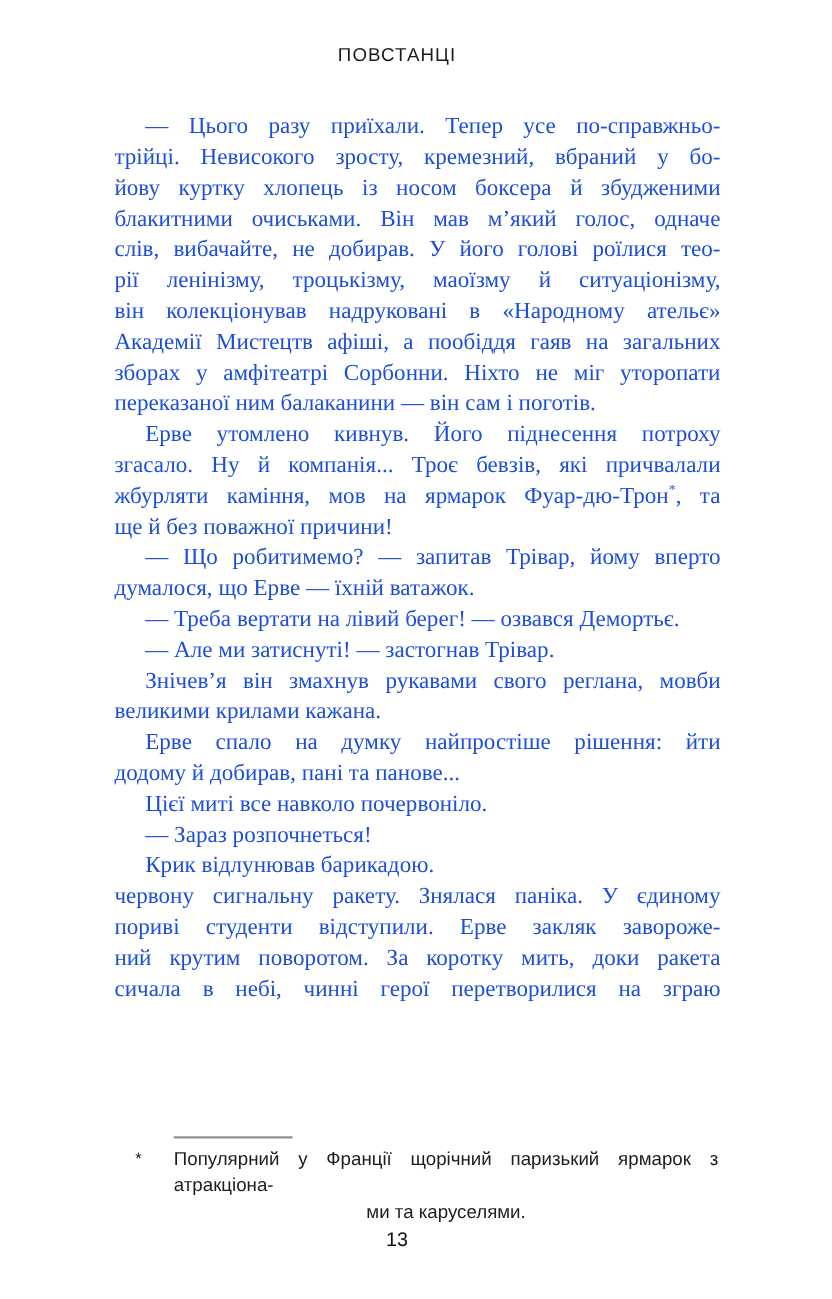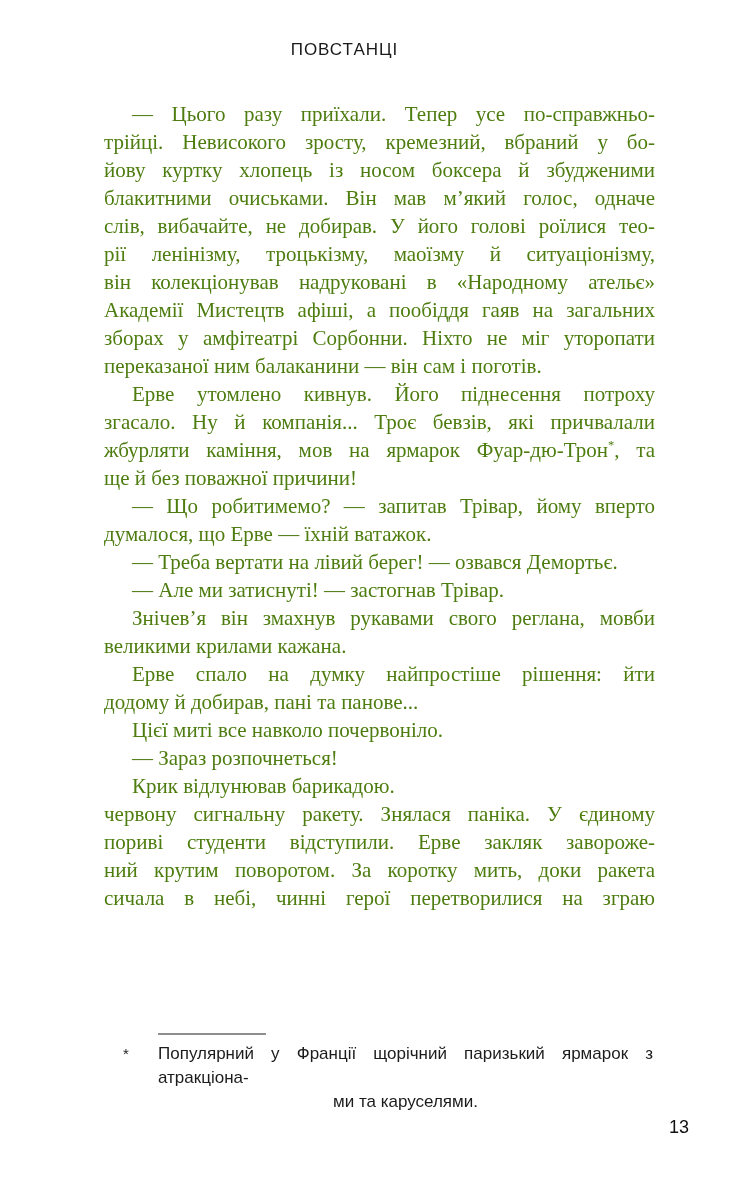--- a/index.html
+++ b/index.html
@@ -4,40 +4,41 @@
 <style>
   html, body { margin: 0; padding: 0; background: #ffffff; }
   .page {
     position: relative;
     width: 689px;
     height: 1181px;
     background: #ffffff;
     overflow: hidden;
     font-family: "Liberation Serif", "DejaVu Serif", serif;
     color: #0a0a0a;
+    padding-left: 33px;
   }
   .running-head {
     position: absolute;
     top: 40px;
     left: 0;
     width: 100%;
     text-align: center;
     font-family: "Liberation Sans", "DejaVu Sans", sans-serif;
     font-size: 17px;
     letter-spacing: 1px;
     color: #1a1a1a;
   }
   .body-text {
     position: absolute;
     left: 104px;
     top: 100px;
     width: 551px;
     font-size: 21px;
     line-height: 28px;
-    color: #4d7c0f;
+    color: #1d4ed8;
   }
   .line { text-align: justify; }
   .line.fill { text-align: justify; text-align-last: justify; }
   .line.indent { text-indent: 28px; }
   .it { }
   .sup { vertical-align: super; font-size: 60%; line-height: 0; }
   .footnote-rule {
     position: absolute;
     left: 158px;
     top: 1033px;
@@ -62,21 +63,21 @@
     font-size: 15px;
   }
   .footnote-lines { width: 495px; }
   .footnote-line { text-align: center; }
   .footnote-line.fill { text-align: justify; text-align-last: justify; }
   .page-number {
     position: absolute;
     top: 1117px;
     left: 0;
     width: 100%;
-    text-align: right;
+    text-align: center;
     font-family: "Liberation Sans", "DejaVu Sans", sans-serif;
     font-size: 18px;
     color: #111111;
   }
 </style>
 </head>
 <body>
 
 <div class="page">
   <div class="running-head">ПОВСТАНЦІ</div>

